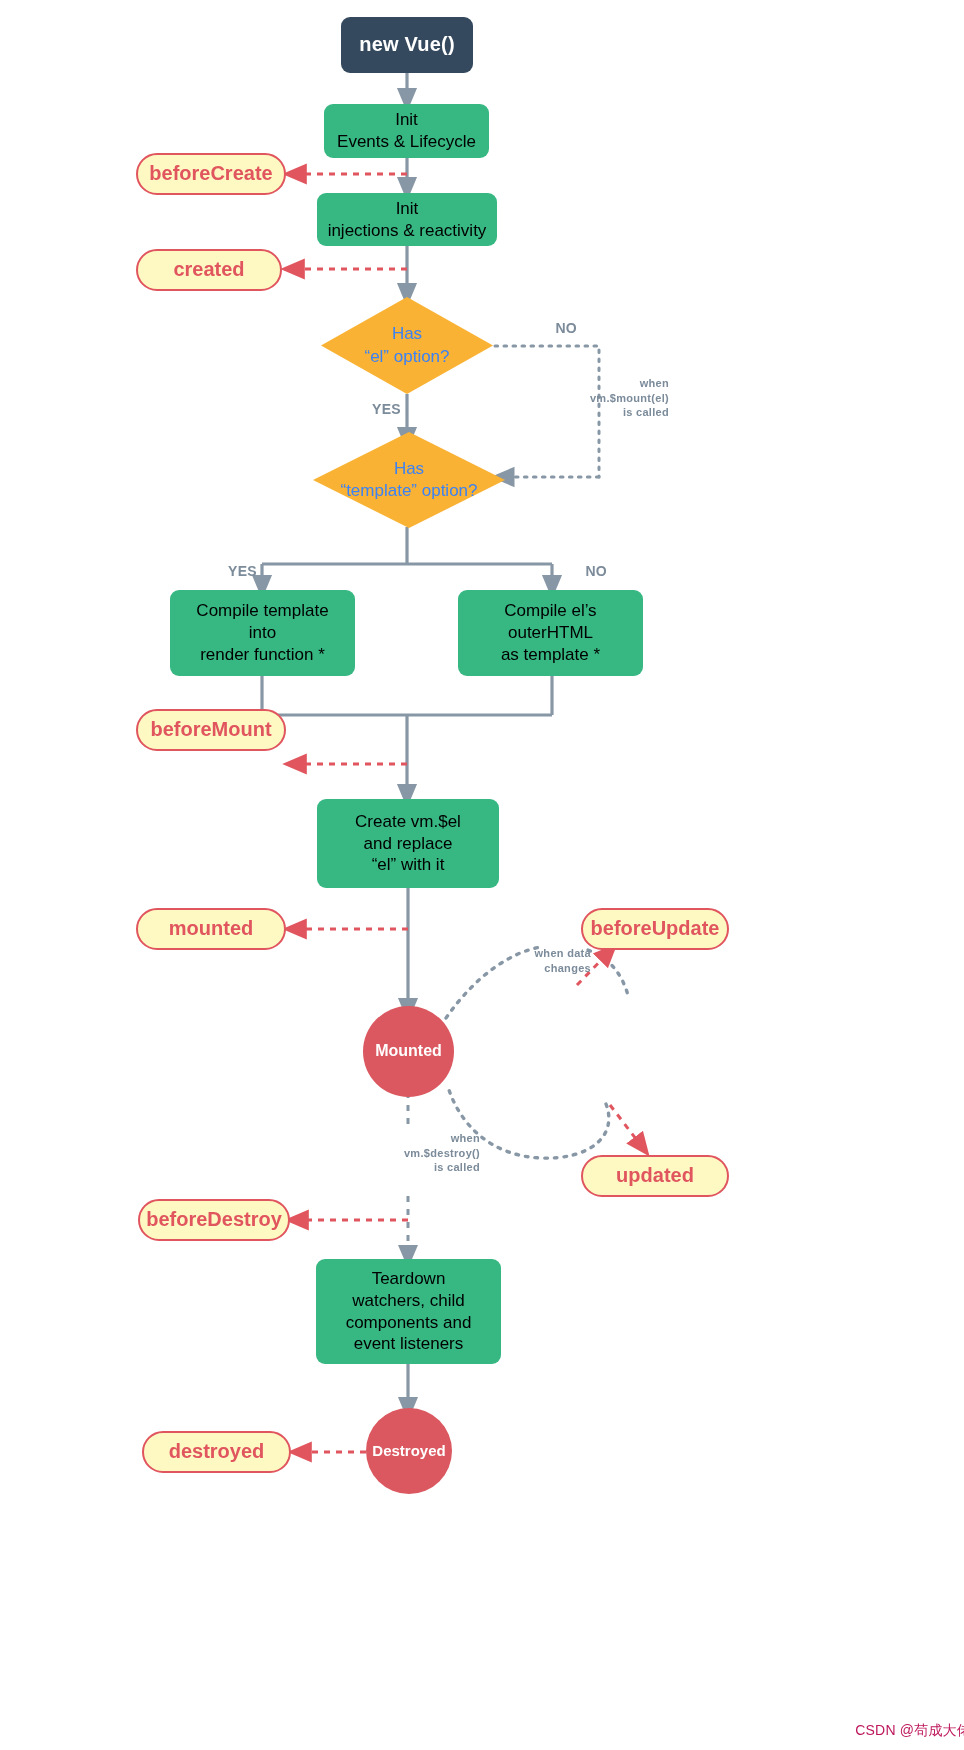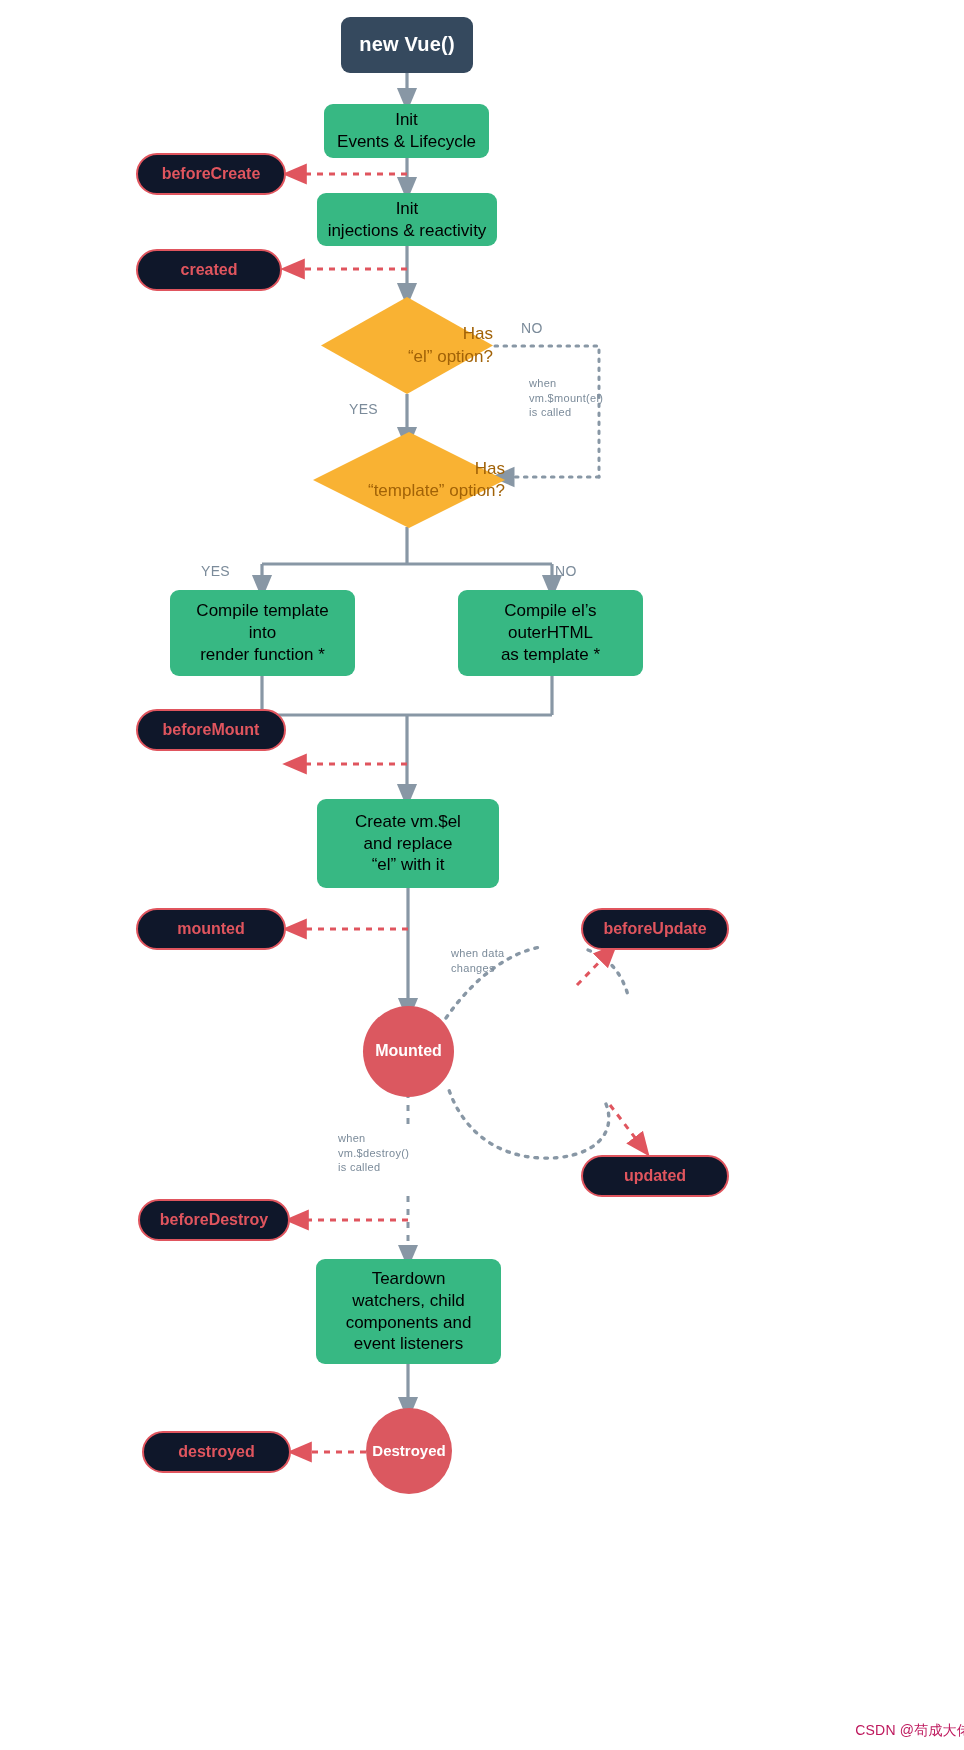--- a/index.html
+++ b/index.html
@@ -53,64 +53,63 @@
     background: #37b883;
     color: #000000;
     border-radius: 9px;
     font-size: 17px;
     font-weight: 400;
     padding: 6px 10px;
   }
 
   
   .n-hook {
-    background: #0f172a;
+    background: #fef9c3;
     border: 2px solid #e0555e;
     color: #e0555e;
     border-radius: 22px;
-    font-size: 16px;
+    font-size: 20px;
     font-weight: bold;
   }
 
   
   .n-state {
     background: #db5860;
     color: #ffffff;
     border-radius: 50%;
     font-size: 16px;
     font-weight: bold;
   }
 
   
   .n-dec {
-    color: #a16207;
+    color: #3b82f6;
     font-size: 17px;
     line-height: 1.3;
-    text-align: right;
   }
   .n-dec .dia {
     position: absolute;
     left: 0; top: 0;
     width: 100%; height: 100%;
     background: #f9b233;
   }
   .n-dec .dia-label {
     position: relative;
     z-index: 2;
     width: 100%;
   }
 
   
   .cap {
     position: absolute;
     color: #7b8b9a;
     font-size: 14px;
-    font-weight: normal;
+    font-weight: bold;
     letter-spacing: .3px;
-    text-align: left;
+    text-align: right;
     line-height: 1.32;
     white-space: pre-line;
   }
   .cap.small { font-size: 11px; }
 
   .watermark {
     position: absolute;
     right: 14px;
     bottom: 10px;
     color: #be185d;

